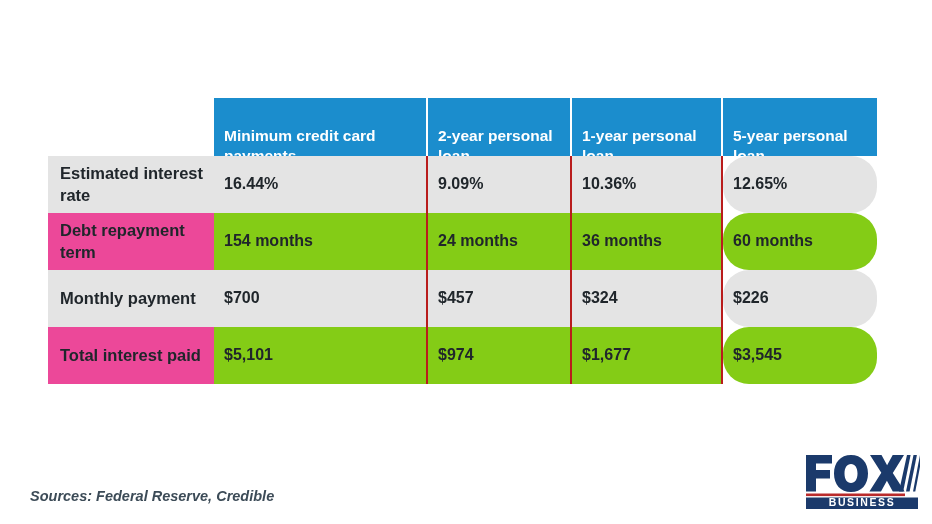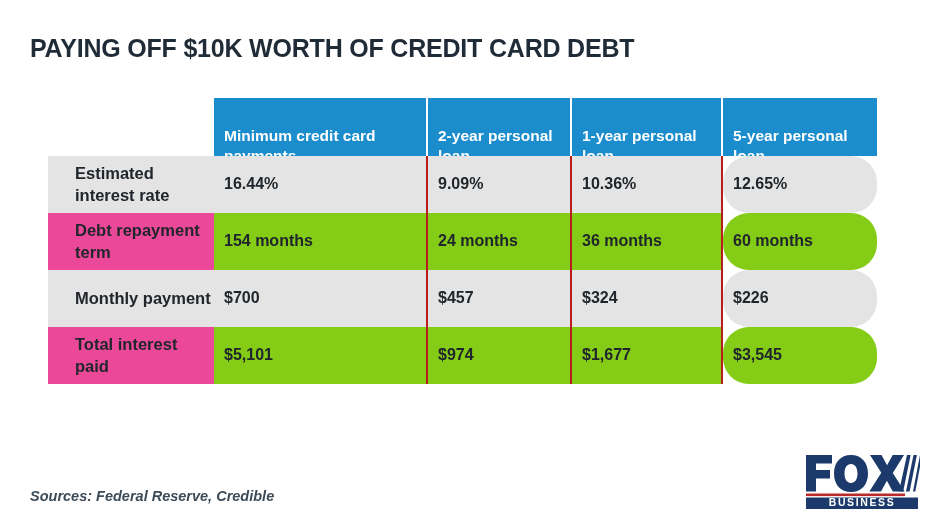--- a/index.html
+++ b/index.html
@@ -33,21 +33,21 @@
   .row{display:flex;width:100%;}
 
   .cell{
     box-sizing:border-box;
     position:relative;
   }
   
   .c-label{
     width:166px;
     flex:0 0 166px;
-    padding:8px 0 8px 27px;
+    padding:8px 0 8px 12px;
     font-size:16.5px;
     font-weight:bold;
     color:#20262b;
     line-height:1.30;
   }
   
   .c-data{
     flex:0 0 214px;
     padding:8px 0 8px 10px;
     font-size:16px;
@@ -103,21 +103,20 @@
     right:12px; top:452px;
     width:116px;height:58px;
   }
   .logo svg{display:block;}
 </style>
 </head>
 <body>
 
 <div id="page">
 
-  <div class="title">PAYING OFF $10K WORTH OF CREDIT CARD DEBT</div>
 
   <div class="table">
 
     <div class="row row-head">
       <div class="cell c-label"></div>
       <div class="cell c-data">Minimum credit card payments</div>
       <div class="cell c-data c-d2">2-year personal loan</div>
       <div class="cell c-data c-d3">1-year personal loan</div>
       <div class="cell c-data c-d4">5-year personal loan</div>
     </div>

